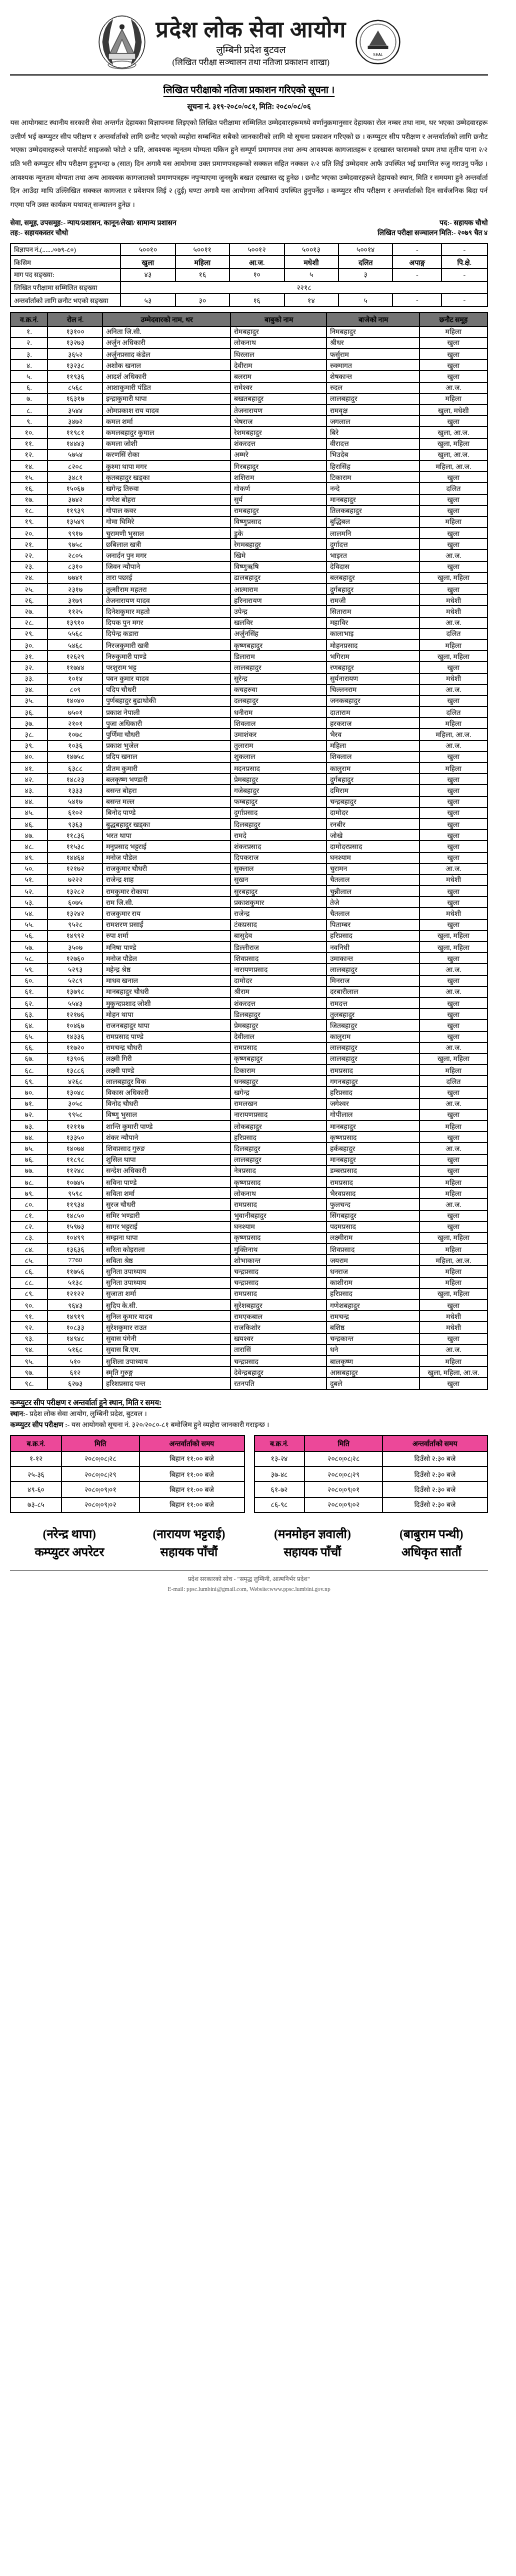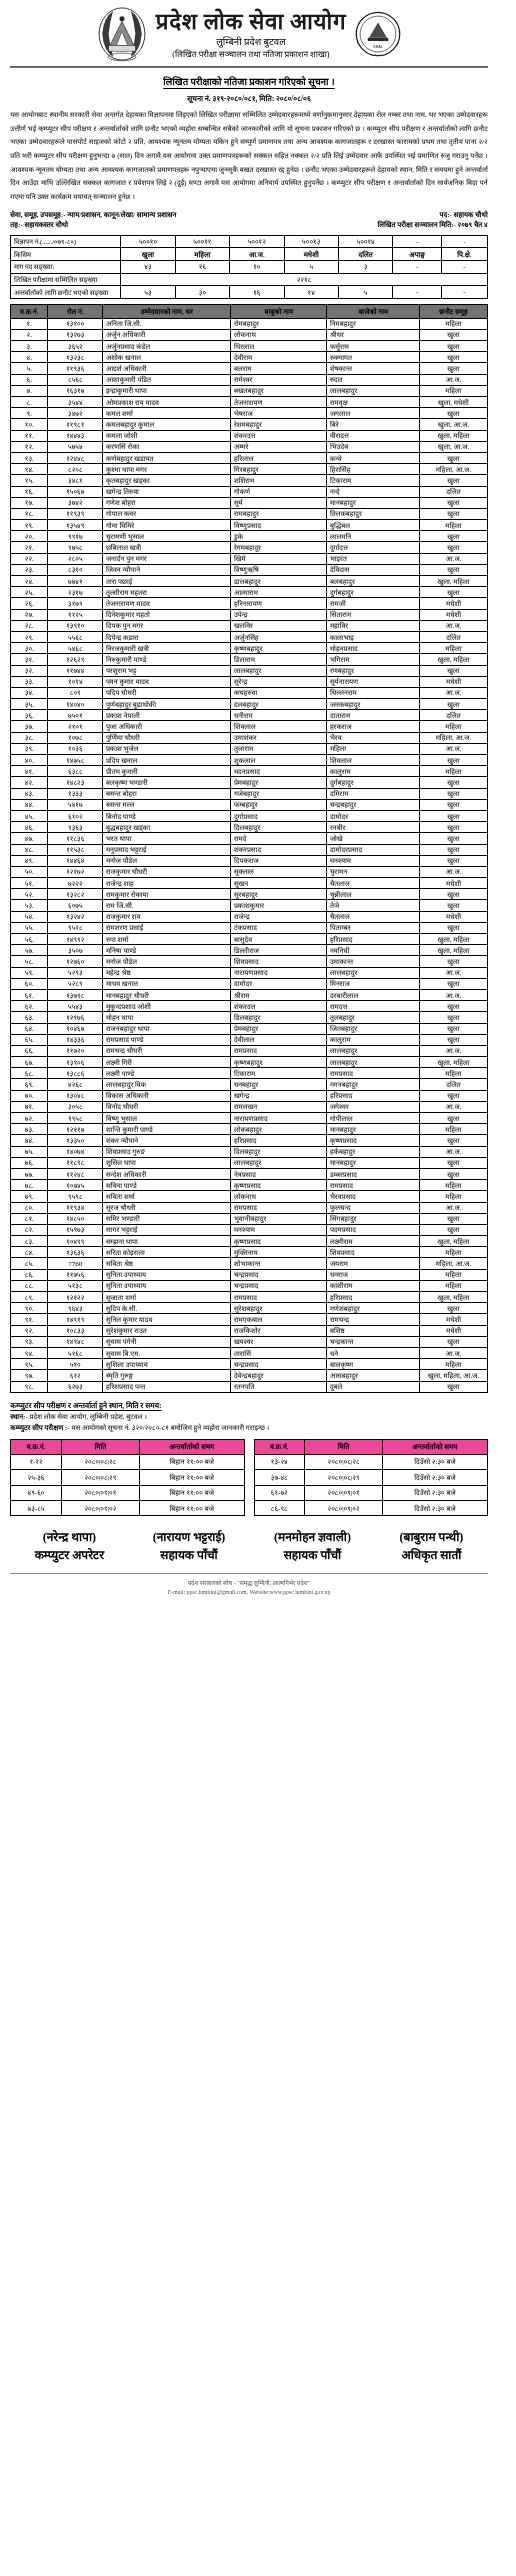--- a/index.html
+++ b/index.html
@@ -4,21 +4,21 @@
 <style>
   * { box-sizing: border-box; }
   html, body { margin:0; padding:0; }
   body {
     width: 517px;
     background: #ffffff;
     font-family: "Liberation Serif", "DejaVu Serif", serif;
     color: #000;
     font-size: 7px;
   }
-  .page { width: 498px; padding: 3.8px 10.3px 5.1px 10.3px; }
+  .page { width: 498px; padding: 3.8px 10.3px 5.1px 10.3px; margin-top: 8px; }
 
   
   .masthead { display:flex; align-items:center; justify-content:center; gap:9px; padding-top:2.6px; }
   .emblem { width:50px; height:56px; flex:0 0 auto; display:flex; align-items:center; justify-content:center; }
   .emblem svg { display:block; }
   .mast-center { text-align:center; flex:0 1 auto; }
   .org-name { font-size:22.4px; font-weight:bold; letter-spacing:0.6px; line-height:1.05; color:#1a1a1a; }
   .org-sub { font-size:9.6px; margin-top:1.3px; }
   .org-branch { font-size:8.3px; margin-top:0.6px; }
   .seal { width:46px; height:46px; flex:0 0 auto; }
@@ -268,28 +268,20 @@
           <td class="gf">वीरादत्त</td>
           <td class="grp">खुला, महिला</td>
         </tr>
         <tr>
           <td class="sn">१२.</td>
           <td class="roll">५७५४</td>
           <td class="nm">करणसिं रोका</td>
           <td class="fa">अम्मरे</td>
           <td class="gf">भिउदेब</td>
           <td class="grp">खुला, आ.ज.</td>
-        </tr>
-        <tr>
-          <td class="sn">१३.</td>
-          <td class="roll">१२४४८</td>
-          <td class="nm">कर्णबहादुर खडायत</td>
-          <td class="fa">हरिलाल</td>
-          <td class="gf">कन्थे</td>
-          <td class="grp">खुला</td>
         </tr>
         <tr>
           <td class="sn">१४.</td>
           <td class="roll">८२०८</td>
           <td class="nm">कुश्मा थापा मगर</td>
           <td class="fa">गिरबहादुर</td>
           <td class="gf">हिरासिंह</td>
           <td class="grp">महिला, आ.ज.</td>
         </tr>
         <tr>

